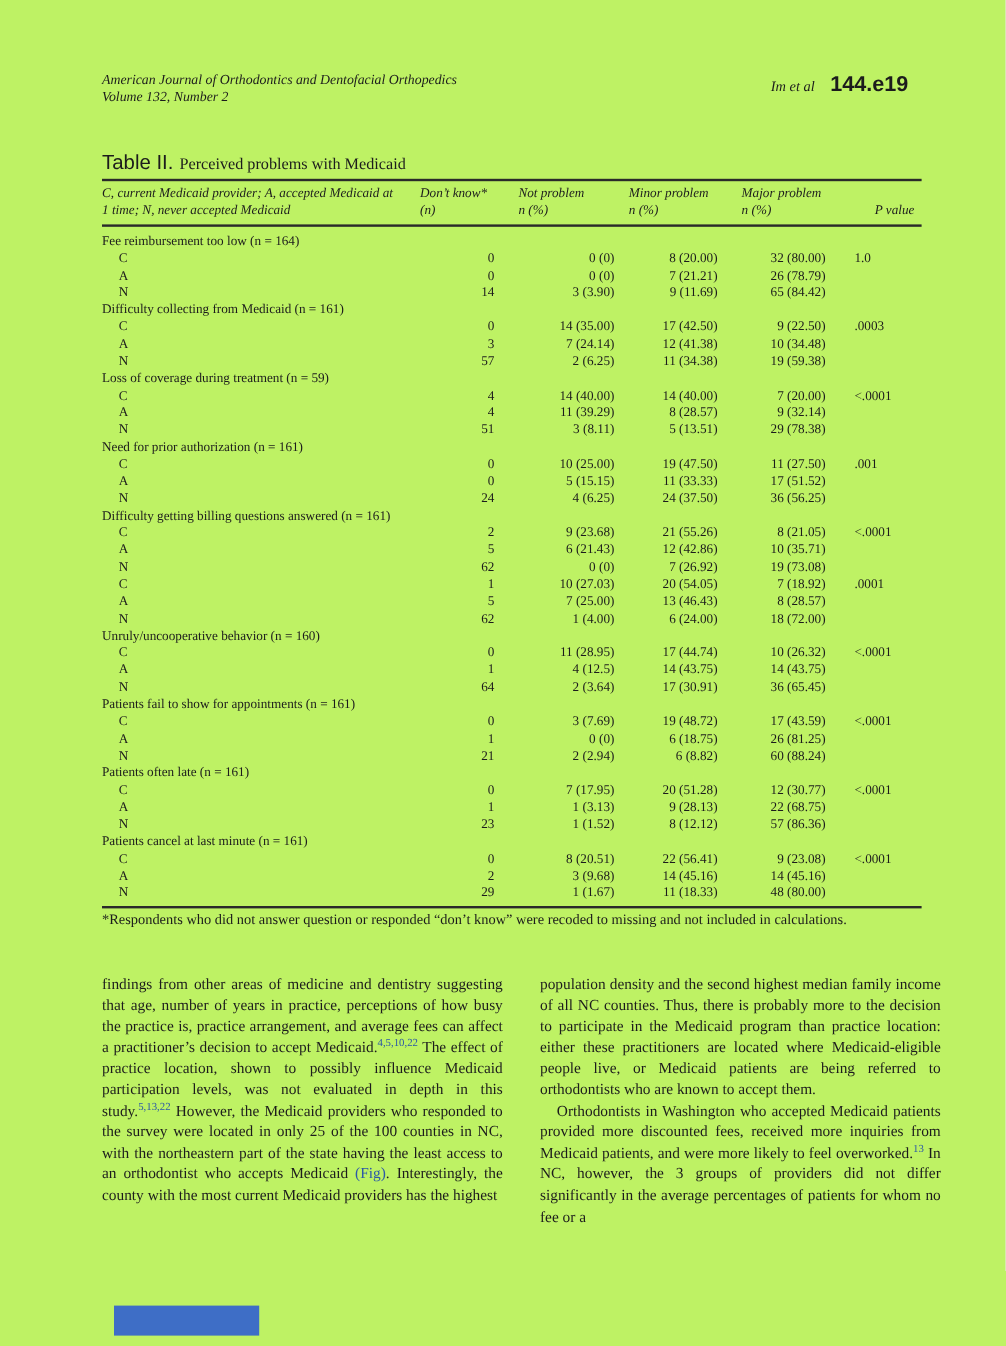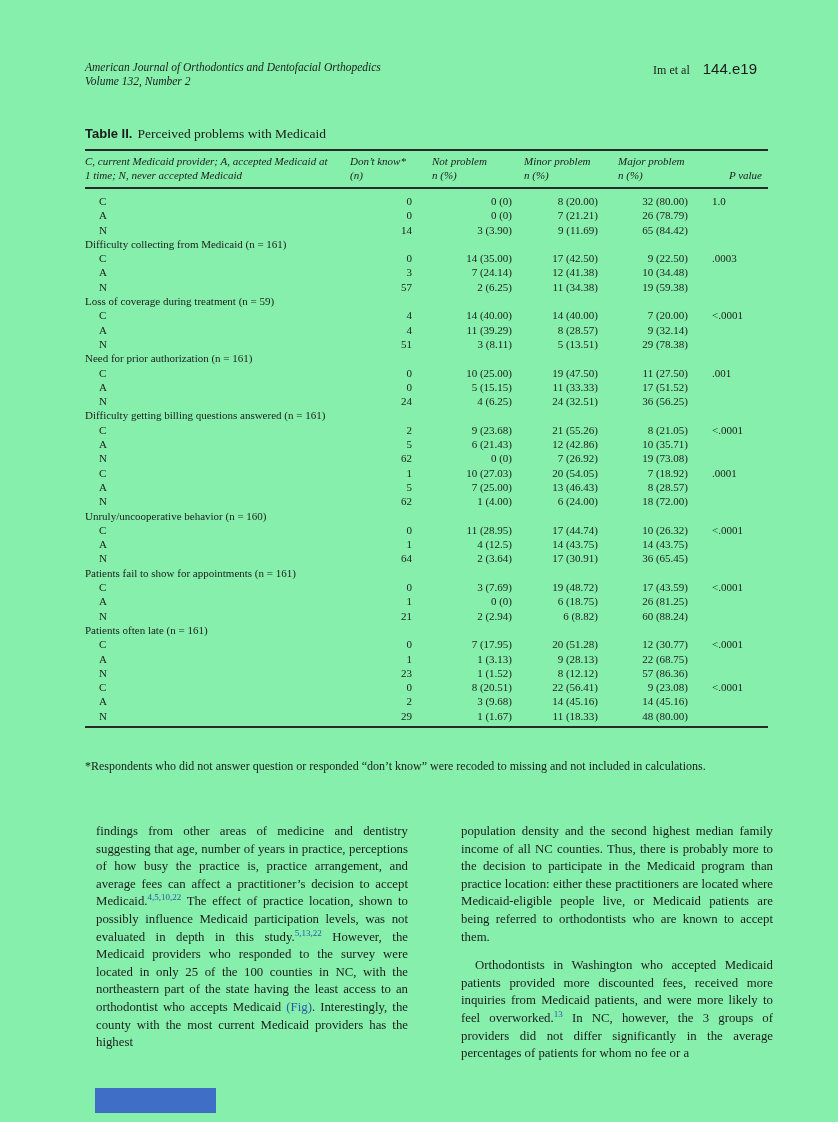--- a/index.html
+++ b/index.html
@@ -1,32 +1,32 @@
 <!DOCTYPE html>
 <html><head>
 <meta charset="utf-8">
 <style>
   html,body{margin:0;padding:0;background:#e8e8e8;}
   .page{
     position:relative;
     width:838px;height:1122px;
-    background:#86efac;
+    background:#bef264;
     font-family:"Liberation Serif", serif;
     color:#1c1c1c;
     overflow:hidden;
   }
   
   .masthead{position:absolute;left:85px;top:60px;width:672px;display:flex;justify-content:space-between;align-items:flex-start;}
   .mast-left{font-style:italic;font-size:11.5px;line-height:14px;}
   .mast-right{font-size:12px;white-space:nowrap;}
-  .mast-authors{margin-right:10px;}
-  .mast-pagenum{font-family:"Liberation Sans",sans-serif;font-weight:normal;font-size:15px;}
+  .mast-authors{font-style:italic;margin-right:10px;}
+  .mast-pagenum{font-family:"Liberation Sans",sans-serif;font-weight:bold;font-size:18px;}
   
   .table-title{position:absolute;left:85px;top:126px;font-size:13.5px;}
-  .table-title .tbl-label{font-family:"Liberation Sans",sans-serif;font-weight:bold;font-size:13px;margin-right:5px;}
+  .table-title .tbl-label{font-family:"Liberation Sans",sans-serif;font-weight:normal;font-size:17px;margin-right:5px;}
   
   .datatable{position:absolute;left:85px;top:149px;width:683px;}
   .rule-top{border-top:2.5px solid #2a2a2a;}
   .thead{border-bottom:2.5px solid #2a2a2a;padding:4px 0 5px 0;}
   .trow{display:grid;grid-template-columns:265px 82px 92px 94px 94px 56px;}
   .thead .hcell{font-style:italic;font-size:11px;line-height:13.5px;display:flex;flex-direction:column;justify-content:flex-end;}
   .thead .hcell.key{justify-content:flex-start;}
   .thead .hcell.pval{align-items:flex-end;padding-right:6px;}
   .tbody{padding-top:5px;padding-bottom:3px;border-bottom:2.5px solid #2a2a2a;}
   .tbody .cell{font-size:11px;line-height:14.3px;white-space:nowrap;}
@@ -35,21 +35,21 @@
   .c1{text-align:right;padding-right:20px;}
   .c2{text-align:right;padding-right:12px;}
   .c3{text-align:right;padding-right:20px;}
   .c4{text-align:right;padding-right:24px;}
   .c5{padding-right:12px;}
   .footnote{position:absolute;left:85px;top:760px;width:683px;font-size:12px;line-height:13px;}
   
   .bodycol{position:absolute;top:812px;width:334px;font-size:12.8px;line-height:17.6px;text-align:justify;}
   .col-left{left:85px;}
   .col-right{left:450px;}
-  .para{margin:11px;}
+  .para{margin:0;}
   .para.indent{text-indent:14px;}
   .sup-ref{font-size:9px;vertical-align:super;line-height:0;color:#2c58a8;}
   .fig-link{color:#2c58a8;}
   
   .link-bar{position:absolute;left:95px;top:1088px;width:121px;height:25px;}
 </style>
 </head>
 <body>
 
 <div class="page">
@@ -91,20 +91,23 @@
         <div class="hcell">
           <div>Major problem</div>
           <div>n (%)</div>
         </div>
         <div class="hcell pval">
           <div>P value</div>
         </div>
       </div>
     <div class="tbody">
 
+    <div class="trow">
+          <div class="cell section-label">Fee reimbursement too low (n = 164)</div>
+        </div>
         <div class="trow">
           <div class="cell group">C</div>
           <div class="cell c1">0</div>
           <div class="cell c2">0 (0)</div>
           <div class="cell c3">8 (20.00)</div>
           <div class="cell c4">32 (80.00)</div>
           <div class="cell c5">1.0</div>
         </div>
         <div class="trow">
           <div class="cell group">A</div>
@@ -192,21 +195,21 @@
           <div class="cell c1">0</div>
           <div class="cell c2">5 (15.15)</div>
           <div class="cell c3">11 (33.33)</div>
           <div class="cell c4">17 (51.52)</div>
           <div class="cell c5"></div>
         </div>
         <div class="trow">
           <div class="cell group">N</div>
           <div class="cell c1">24</div>
           <div class="cell c2">4 (6.25)</div>
-          <div class="cell c3">24 (32.51)</div>
+          <div class="cell c3">24 (37.50)</div>
           <div class="cell c4">36 (56.25)</div>
           <div class="cell c5"></div>
         </div>
         <div class="trow">
           <div class="cell section-label">Difficulty getting billing questions answered (n = 161)</div>
         </div>
         <div class="trow">
           <div class="cell group">C</div>
           <div class="cell c1">2</div>
           <div class="cell c2">9 (23.68)</div>
@@ -329,20 +332,23 @@
         </div>
         <div class="trow">
           <div class="cell group">N</div>
           <div class="cell c1">23</div>
           <div class="cell c2">1 (1.52)</div>
           <div class="cell c3">8 (12.12)</div>
           <div class="cell c4">57 (86.36)</div>
           <div class="cell c5"></div>
         </div>
         <div class="trow">
+          <div class="cell section-label">Patients cancel at last minute (n = 161)</div>
+        </div>
+        <div class="trow">
           <div class="cell group">C</div>
           <div class="cell c1">0</div>
           <div class="cell c2">8 (20.51)</div>
           <div class="cell c3">22 (56.41)</div>
           <div class="cell c4">9 (23.08)</div>
           <div class="cell c5">&lt;.0001</div>
         </div>
         <div class="trow">
           <div class="cell group">A</div>
           <div class="cell c1">2</div>

